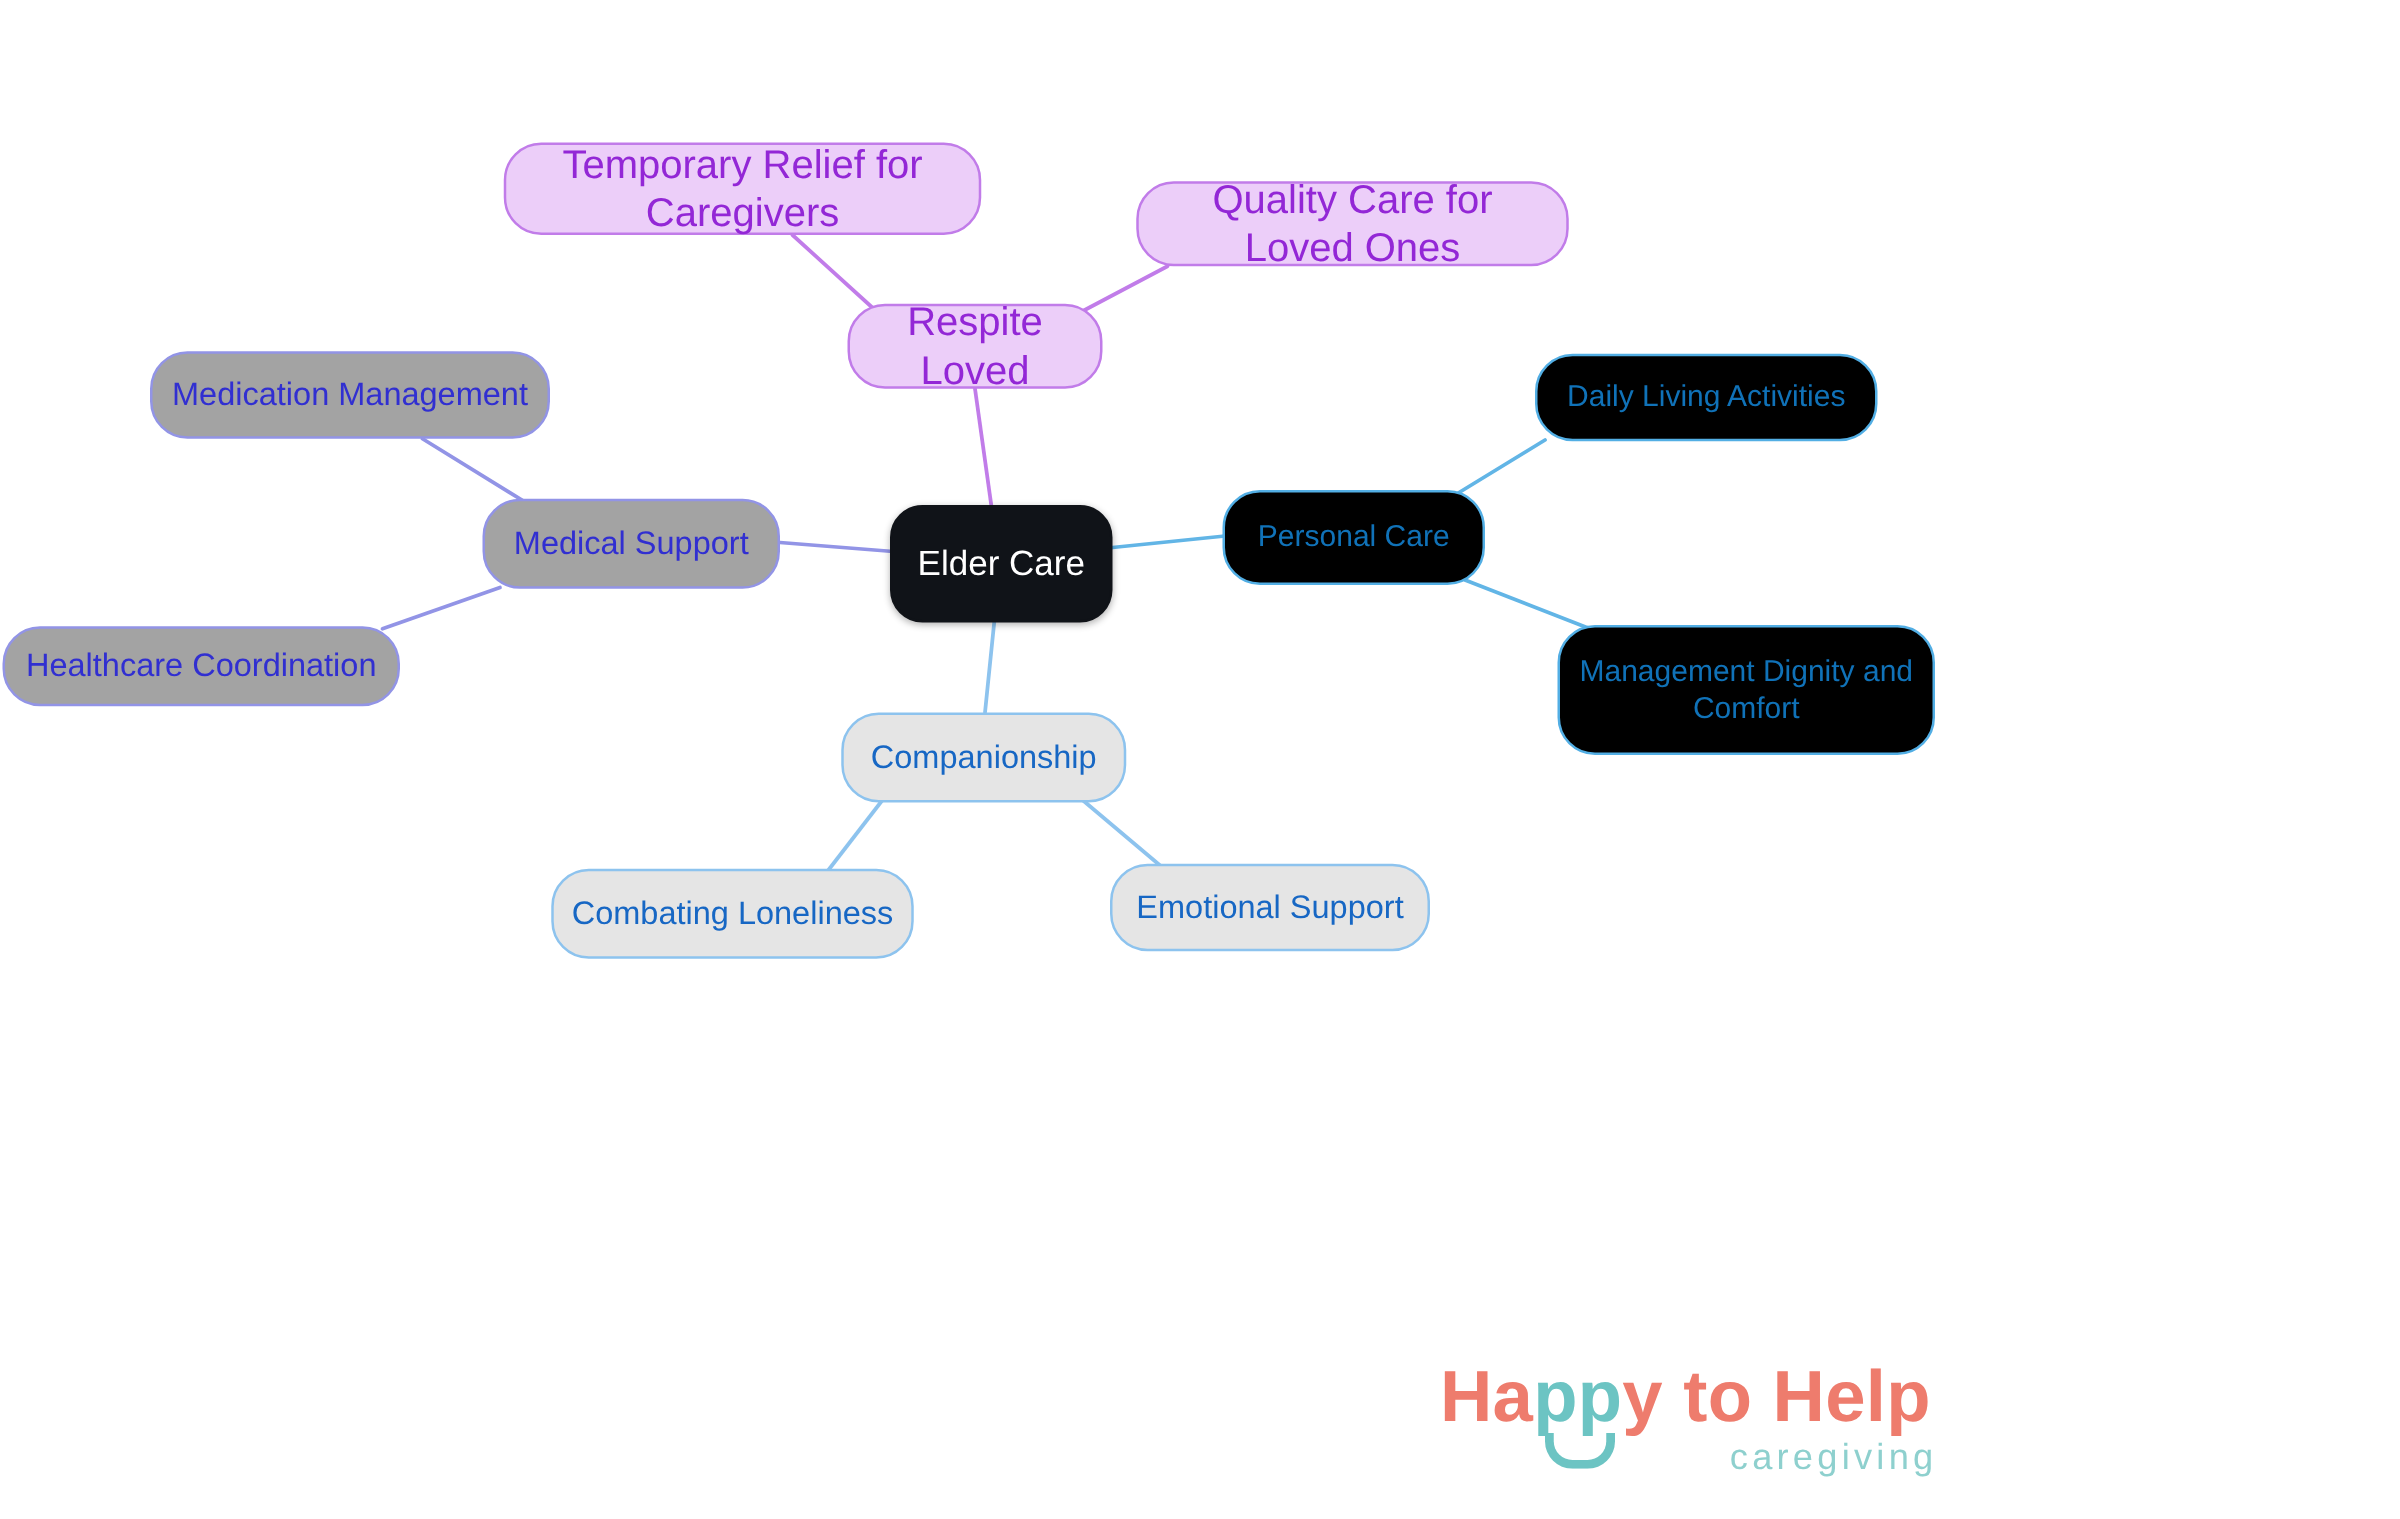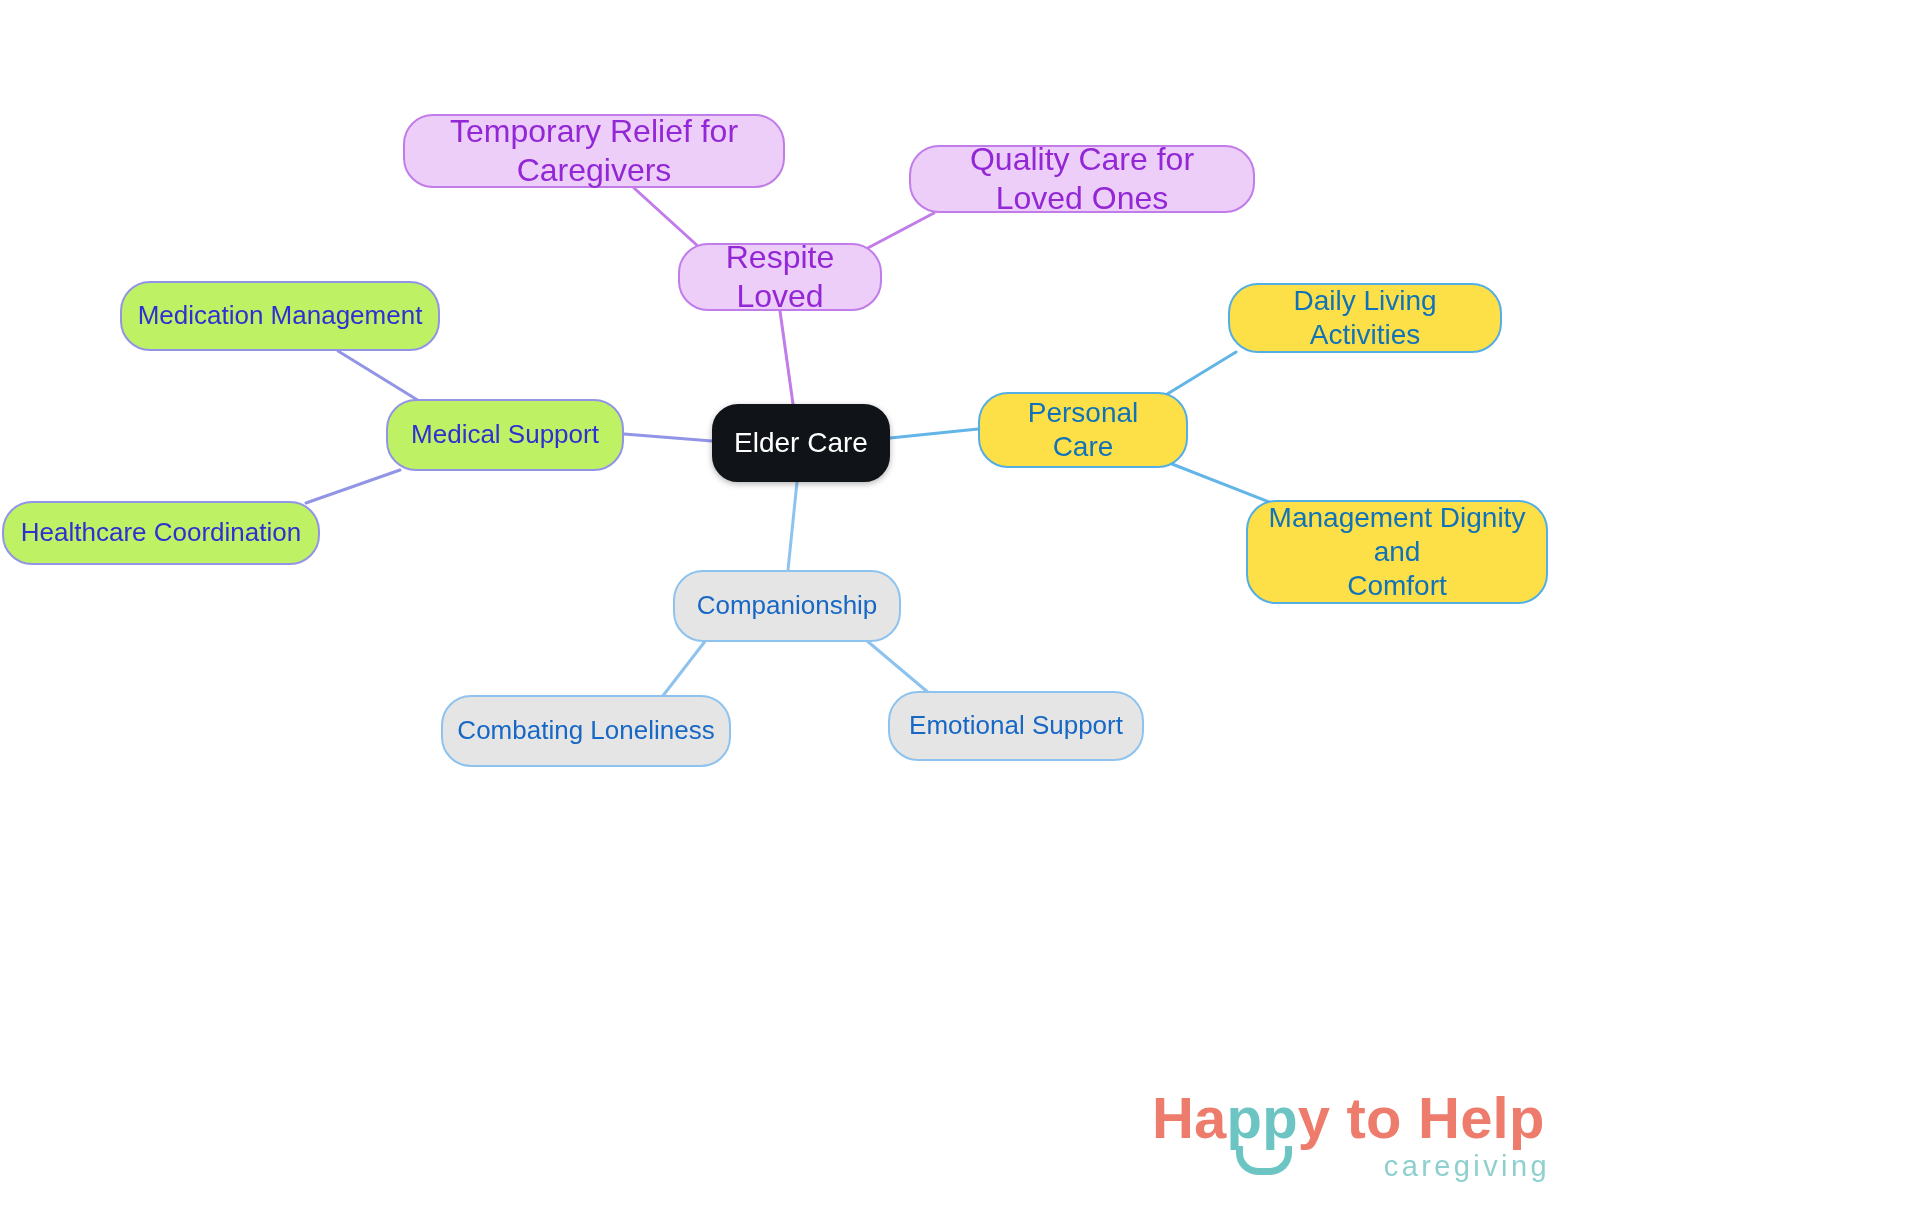--- a/index.html
+++ b/index.html
@@ -46,44 +46,44 @@
     background: #101318;
     border-color: #101318;
     color: #ffffff;
     border-radius: 26px;
     font-size: 28px;
     box-shadow: 0 2px 6px rgba(0,0,0,0.30);
   }
 
   
   .node.lav {
-    background: #bef264;
+    background: #a3a3a3;
     border-color: #9294e6;
     color: #312fd1;
     border-radius: 30px;
     font-size: 26px;
   }
   .node.lav.branch { font-size: 26px; }
 
   
   .node.violet {
     background: #eccef9;
     border-color: #c17ce9;
     color: #9327d6;
     border-radius: 30px;
     font-size: 32px;
   }
 
   
   .node.sky {
-    background: #fde047;
+    background: #000000;
     border-color: #52aee4;
     color: #1072b8;
     border-radius: 30px;
-    font-size: 28px;
+    font-size: 24px;
   }
 
   
   .node.pale {
     background: #e5e5e5;
     border-color: #8dc3ee;
     color: #1767c4;
     border-radius: 30px;
     font-size: 26px;
   }
@@ -141,21 +141,21 @@
       <line x1="400" y1="470" x2="306" y2="503" stroke="#9294e6" stroke-width="3" stroke-linecap="round"></line>
       <line x1="700" y1="248" x2="634" y2="188" stroke="#c17ce9" stroke-width="3" stroke-linecap="round"></line>
       <line x1="864" y1="250" x2="934" y2="213" stroke="#c17ce9" stroke-width="3" stroke-linecap="round"></line>
       <line x1="1164" y1="396" x2="1236" y2="352" stroke="#62b5e6" stroke-width="3" stroke-linecap="round"></line>
       <line x1="1172" y1="464" x2="1272" y2="503" stroke="#62b5e6" stroke-width="3" stroke-linecap="round"></line>
       <line x1="706" y1="640" x2="662" y2="697" stroke="#8dc3ee" stroke-width="3" stroke-linecap="round"></line>
       <line x1="866" y1="640" x2="930" y2="694" stroke="#8dc3ee" stroke-width="3" stroke-linecap="round"></line>
     </svg>
 
   <div id="node-layer">
-      <div class="node root" style="left: 712px; top: 404px; width: 178px; height: 78px;">Elder Care</div>
+      <div class="node root" style="left: 712px; top: 404px; width: 178px; height: 94px;">Elder Care</div>
       <div class="node lav branch" style="left: 386px; top: 399px; width: 238px; height: 72px;">Medical Support</div>
       <div class="node lav leaf" style="left: 120px; top: 281px; width: 320px; height: 70px;">Medication Management</div>
       <div class="node lav leaf" style="left: 2px; top: 501px; width: 318px; height: 64px;">Healthcare Coordination</div>
       <div class="node violet branch" style="left: 678px; top: 243px; width: 204px; height: 68px;">Respite Loved</div>
       <div class="node violet leaf" style="left: 403px; top: 114px; width: 382px; height: 74px;">Temporary Relief for Caregivers</div>
       <div class="node violet leaf" style="left: 909px; top: 145px; width: 346px; height: 68px;">Quality Care for Loved Ones</div>
       <div class="node sky branch" style="left: 978px; top: 392px; width: 210px; height: 76px;">Personal Care</div>
       <div class="node sky leaf" style="left: 1228px; top: 283px; width: 274px; height: 70px;">Daily Living Activities</div>
       <div class="node sky leaf" style="left: 1246px; top: 500px; width: 302px; height: 104px;">Management Dignity and
 Comfort</div>

